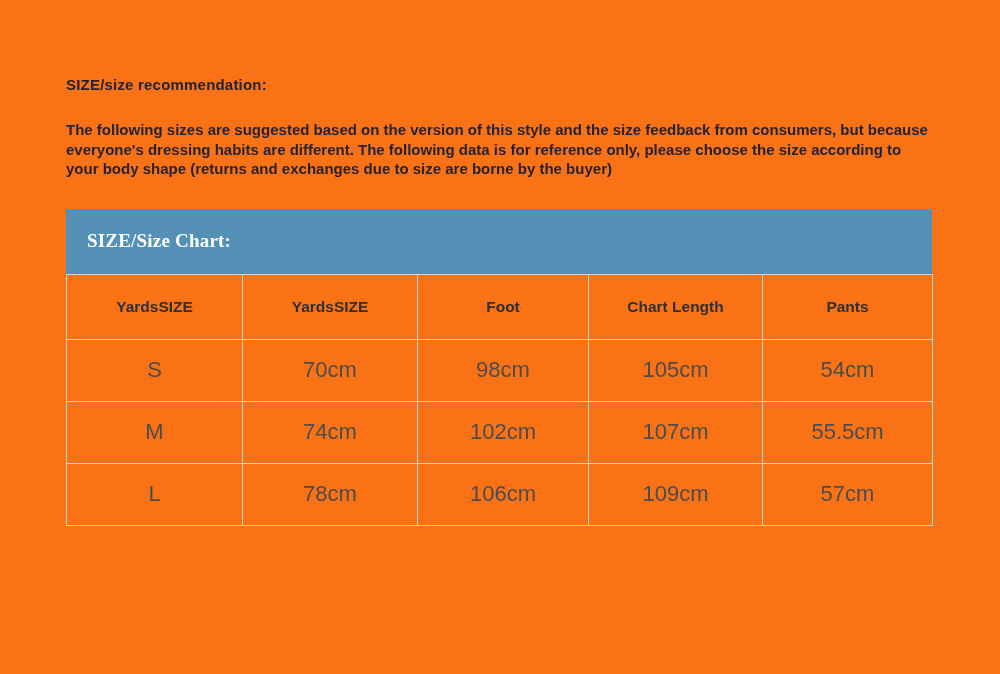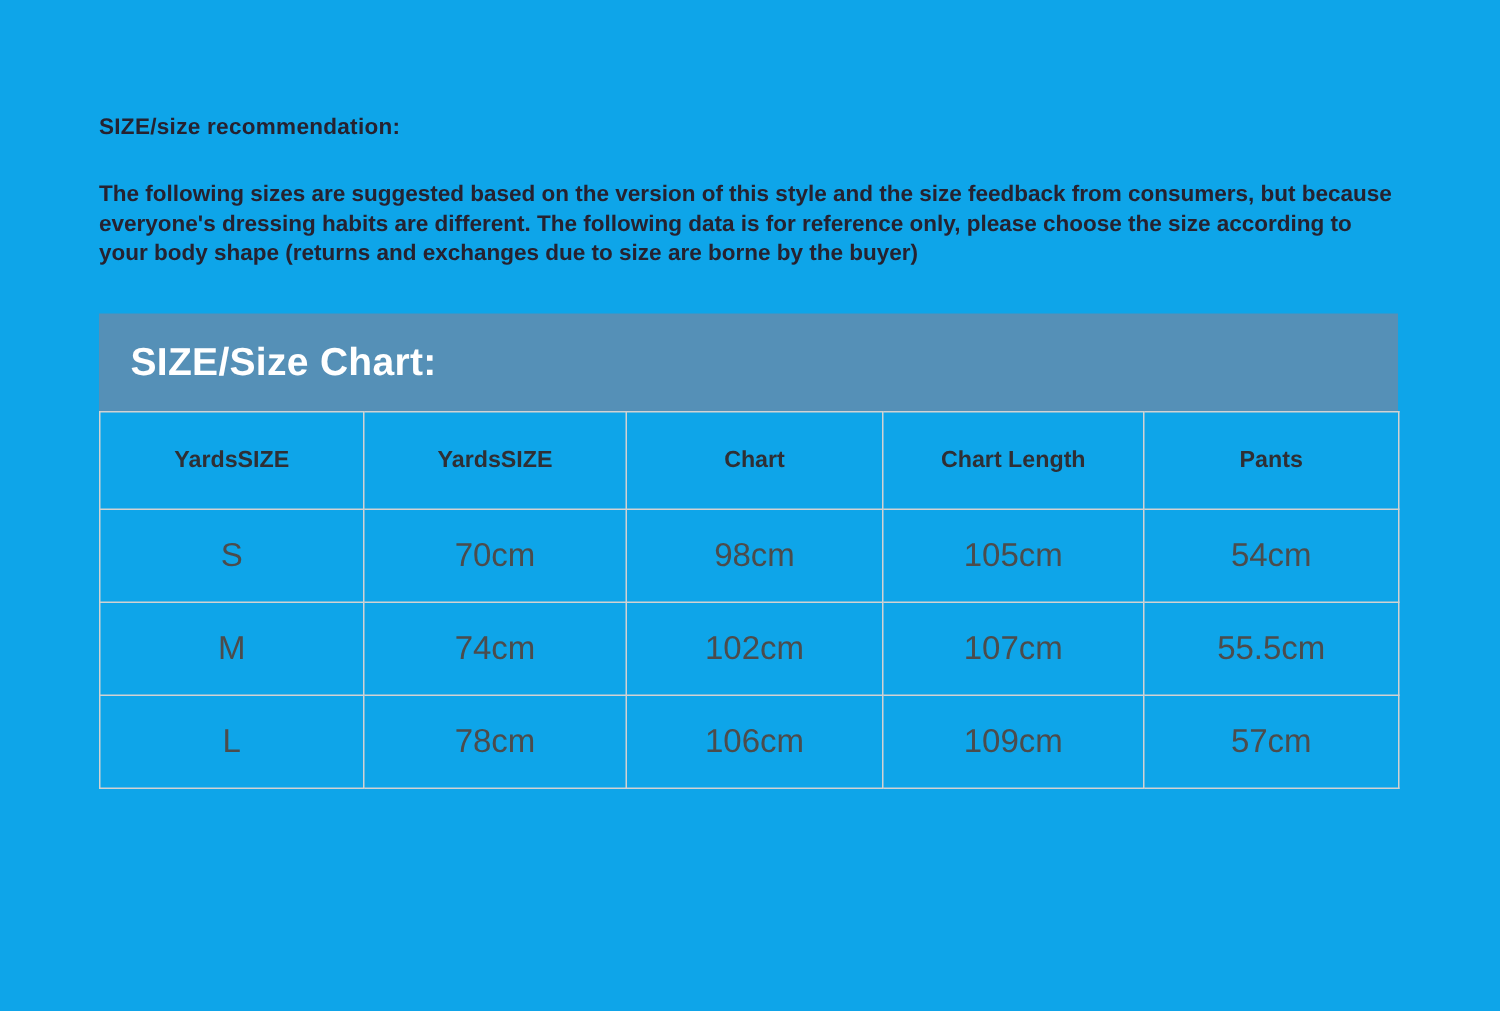--- a/index.html
+++ b/index.html
@@ -5,21 +5,21 @@
   html, body {
     margin: 0;
     padding: 0;
     background: #ffffff;
     font-family: "Liberation Sans", sans-serif;
   }
   .page {
     position: relative;
     width: 1000px;
     height: 674px;
-    background: #0ea5e9;
+    background: #f97316;
     overflow: hidden;
   }
   .content {
     position: absolute;
     left: 66px;
     top: 0;
     width: 866px;
   }
   .rec-title {
     margin: 76px 0 0 0;
@@ -41,23 +41,24 @@
     width: 866px;
     height: 65px;
     background: #5590b7;
     display: flex;
     align-items: center;
     box-sizing: border-box;
     padding-left: 21px;
   }
   .chart-banner .banner-title {
     color: #ffffff;
-    font-size: 26px;
+    font-size: 19px;
     font-weight: bold;
     letter-spacing: 0.2px;
+    font-family: Liberation Serif, serif;
   }
   table.size-table {
     width: 866px;
     border-collapse: collapse;
     table-layout: fixed;
   }
   table.size-table th,
   table.size-table td {
     border: 1px solid #d2d2d2;
     text-align: center;
@@ -102,21 +103,21 @@
         <col class="c0">
           <col class="c1">
           <col class="c2">
           <col class="c3">
           <col class="c4">
       </colgroup>
       <thead>
         <tr>
           <th>YardsSIZE</th>
           <th>YardsSIZE</th>
-          <th>Chart</th>
+          <th>Foot</th>
           <th>Chart Length</th>
           <th>Pants</th>
         </tr>
       </thead>
       <tbody>
         <tr>
           <td>S</td>
           <td>70cm</td>
           <td>98cm</td>
           <td>105cm</td>

